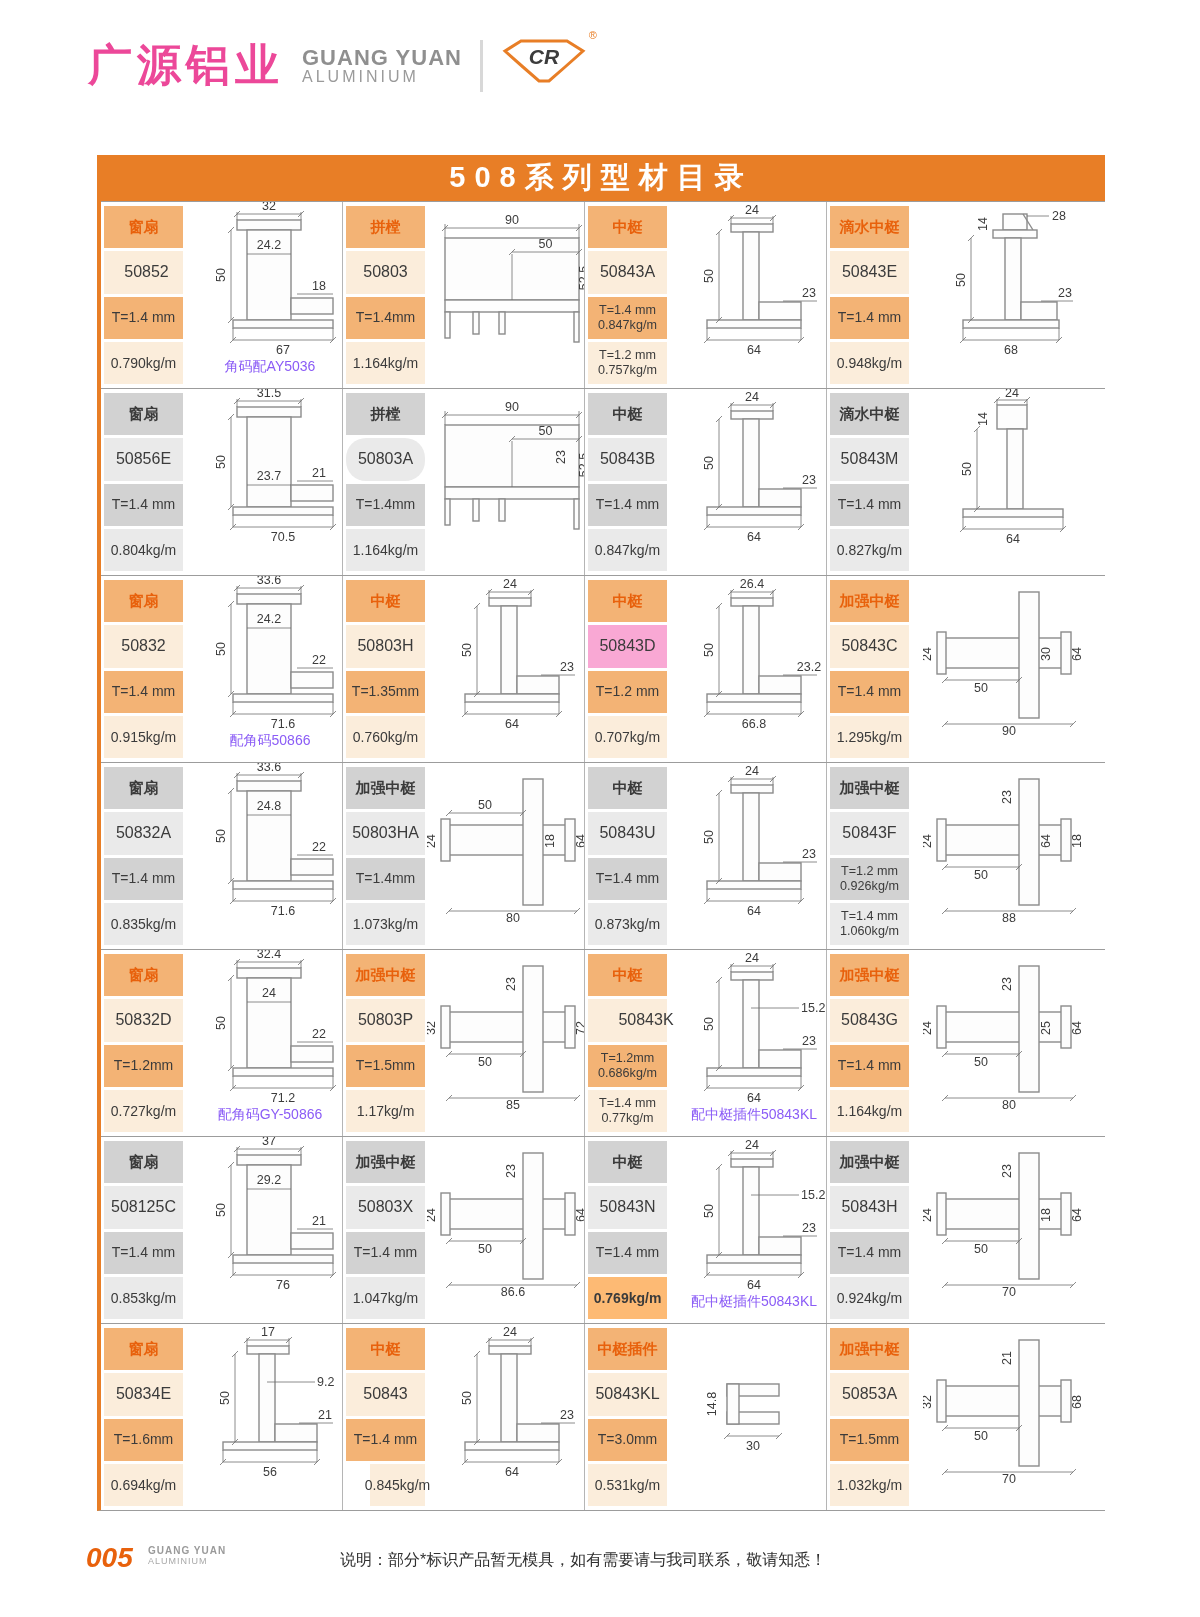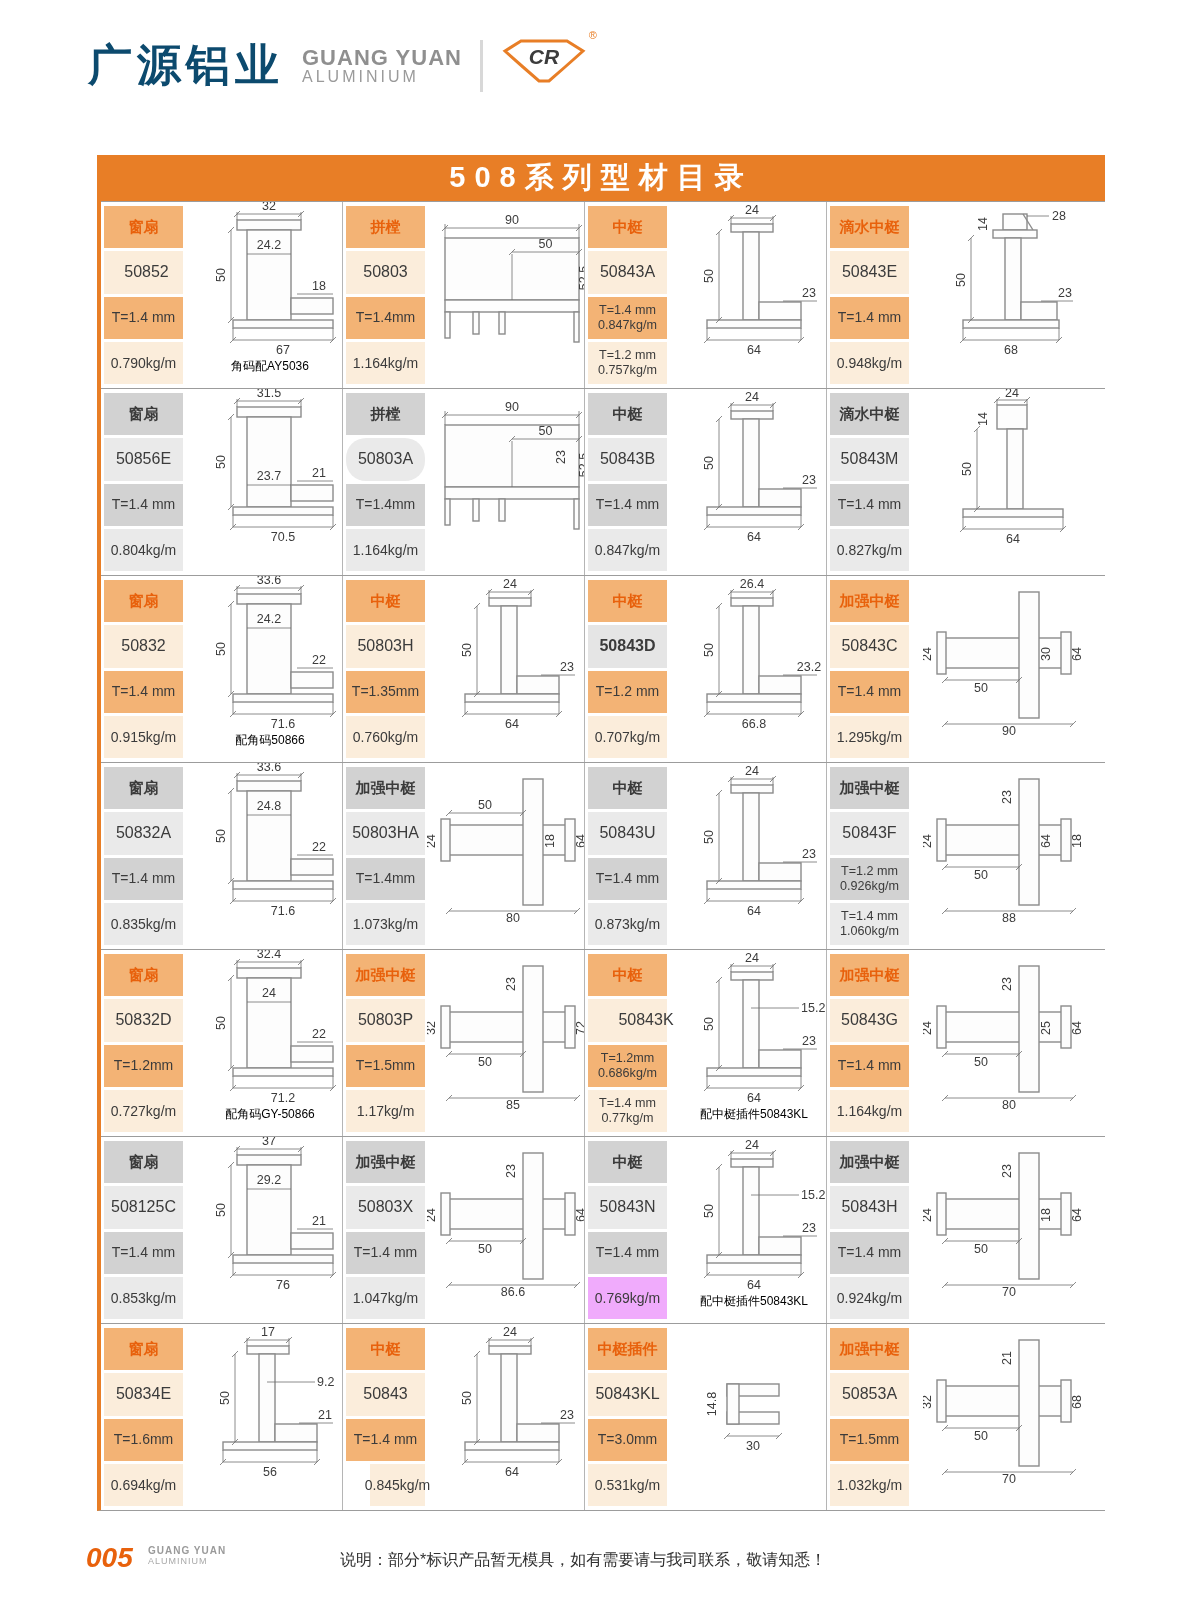--- a/index.html
+++ b/index.html
@@ -1,19 +1,19 @@
 <!DOCTYPE html>
 <html><head>
 <meta charset="utf-8">
 <style>
   html,body{margin:0;padding:0;background:#ffffff;}
   body{width:1200px;height:1617px;position:relative;font-family:"Liberation Sans",sans-serif;-webkit-font-smoothing:antialiased;}
   
   .hdr{position:absolute;left:88px;top:36px;display:flex;align-items:center;gap:18px;}
-  .hdr-cn{font-size:44px;font-weight:bold;color:#0c4a6e;letter-spacing:5px;}
+  .hdr-cn{font-size:44px;font-weight:bold;color:#ec4899;letter-spacing:5px;}
   .hdr-en{display:flex;flex-direction:column;line-height:1.05;}
   .hdr-en-top{font-size:22px;font-weight:bold;color:#8f8f8f;letter-spacing:1px;}
   .hdr-en-bot{font-size:16px;color:#9a9a9a;letter-spacing:3px;}
   .hdr-sep{width:3px;height:52px;background:#d8d8d8;}
   .badge{position:relative;}
   .badge-reg{position:absolute;right:-10px;top:-8px;font-size:11px;color:#E87E26;}
   
   .titlebar{position:absolute;left:97px;top:155px;width:1008px;height:46px;background:#E87E26;color:#fff;
     display:flex;align-items:center;justify-content:center;font-size:29px;font-weight:bold;letter-spacing:9px;}
   
@@ -23,21 +23,21 @@
   .cell{display:flex;border-right:1px solid #b5b5b5;height:186px;overflow:hidden;background:#fff;}
   .cell:last-child{border-right:none;}
   .info{width:84px;flex:0 0 84px;display:flex;flex-direction:column;gap:3px;padding:4px 2px 4px 3px;box-sizing:border-box;}
   .band{flex:1;display:flex;flex-direction:column;align-items:center;justify-content:center;text-align:center;line-height:1.18;}
   .band.label{font-weight:bold;font-size:15px;}
   .band.code{font-size:16px;color:#3b3b3b;}
   .band.spec{font-size:14px;color:#3b3b3b;}
   .band.spec.two{font-size:12.6px;}
   .draw{flex:1;display:flex;flex-direction:column;align-items:center;justify-content:flex-start;position:relative;}
   .draw svg{display:block;}
-  .note{font-size:12px;color:#000000;margin-top:-6px;white-space:nowrap;}
+  .note{font-size:14px;color:#8b5cf6;margin-top:-6px;white-space:nowrap;}
   svg .prof{fill:#fdfdfd;stroke:#8b8b8b;stroke-width:1.4;}
   svg .dim{stroke:#6f6f6f;stroke-width:0.8;}
   svg text{fill:#3c3c3c;font-family:"Liberation Sans",sans-serif;}
   
   .footer{position:absolute;left:0;top:1528px;width:1200px;}
   .f-page{position:absolute;left:86px;top:14px;font-size:28px;font-weight:bold;color:#E8610C;font-style:italic;}
   .f-brand{position:absolute;left:148px;top:18px;line-height:1.05;}
   .f-brand-top{font-size:10px;font-weight:bold;color:#9a9a9a;letter-spacing:1px;}
   .f-brand-bot{font-size:9px;color:#a8a8a8;letter-spacing:1px;}
   .f-note{position:absolute;left:340px;top:22px;font-size:16px;color:#2f2f2f;}
@@ -489,21 +489,21 @@
             <line x1="129" y1="141" x2="135" y2="135" class="dim"></line>
             <text x="85" y="152" text-anchor="middle" font-size="12.5">64</text>
           </svg>
         </div>
       </div>
       <div class="cell">
         <div class="info">
           <div class="band label" style="background: rgb(243, 179, 117); color: rgb(232, 97, 12);">
             <div>中梃</div>
           </div>
-          <div class="band code" style="background: #e5e5e5; font-weight: bold;">
+          <div class="band code" style="background: #f9a8d4;">
             <div>50843D</div>
           </div>
           <div class="band spec" style="background: rgb(243, 179, 117);">
             <div>T=1.2 mm</div>
           </div>
           <div class="band spec" style="background: rgb(251, 237, 219);">
             <div>0.707kg/m</div>
           </div>
         </div>
         <div class="draw">
@@ -979,21 +979,21 @@
         <div class="info">
           <div class="band label" style="background: rgb(210, 210, 210); color: rgb(59, 59, 59);">
             <div>中梃</div>
           </div>
           <div class="band code" style="background: rgb(234, 234, 234);">
             <div>50843N</div>
           </div>
           <div class="band spec" style="background: rgb(210, 210, 210);">
             <div>T=1.4 mm</div>
           </div>
-          <div class="band spec" style="background: #f0abfc;">
+          <div class="band spec" style="background: #fdba74; font-weight: bold;">
             <div>0.769kg/m</div>
           </div>
         </div>
         <div class="draw">
           <svg width="170" height="162" viewBox="0 0 170 162">
             <rect x="62" y="22" width="42" height="8" class="prof"></rect>
             <rect x="74" y="30" width="16" height="88" class="prof"></rect>
             <rect x="90" y="100" width="42" height="18" class="prof"></rect>
             <rect x="38" y="118" width="94" height="8" class="prof"></rect>
             <line x1="62" y1="14" x2="62" y2="22" class="dim"></line>

